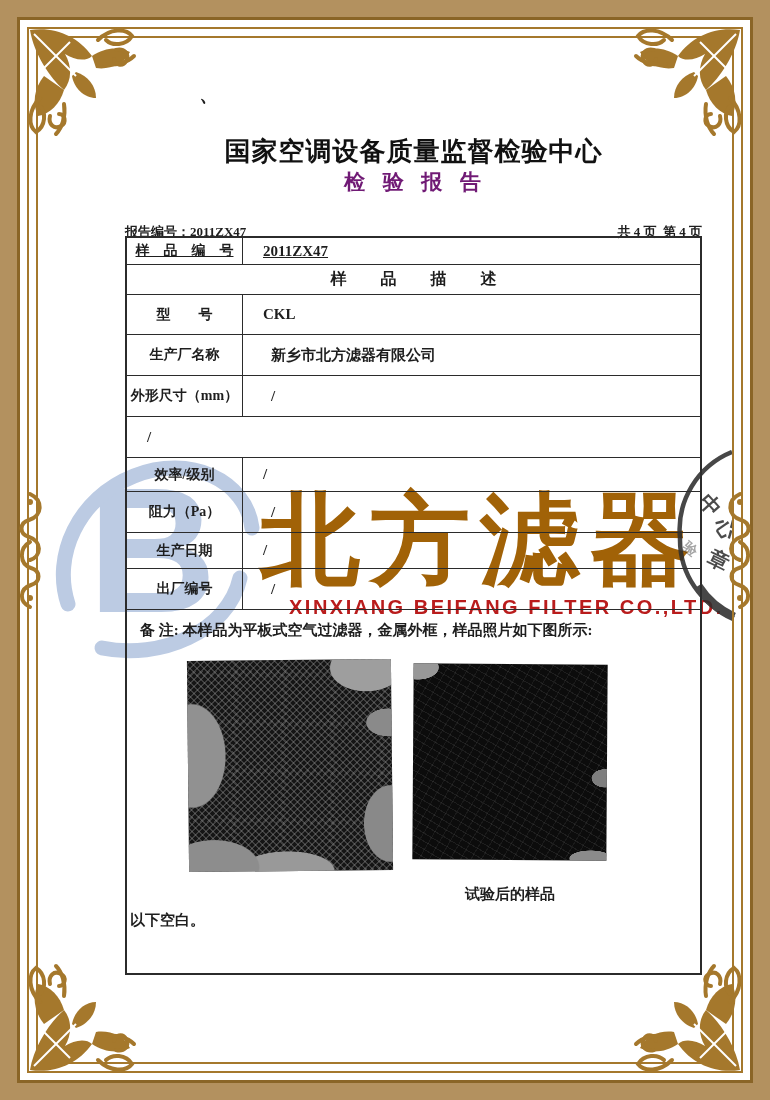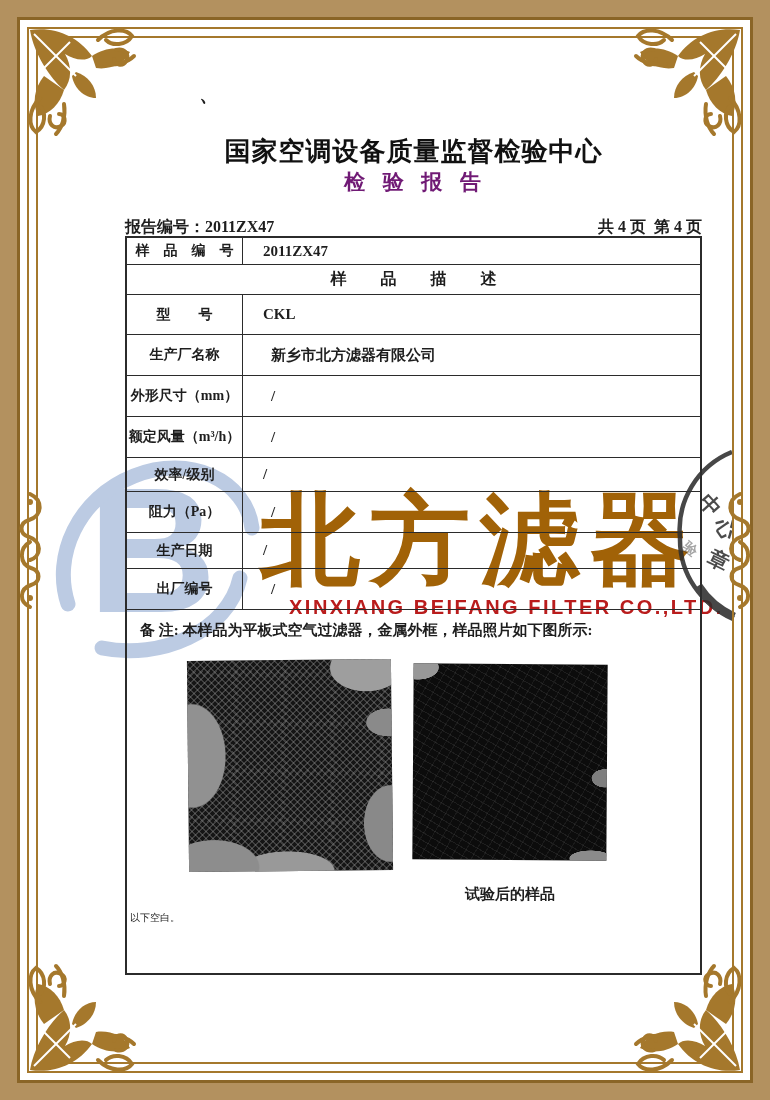--- a/index.html
+++ b/index.html
@@ -40,37 +40,37 @@
   
   .stray-mark{position:absolute;left:200px;top:82px;font-size:20px;font-weight:bold;transform:rotate(8deg);z-index:2;}
   .org-title{
     position:absolute;left:125px;top:134px;width:577px;text-align:center;z-index:2;
     font-family:"Liberation Sans","DejaVu Sans",sans-serif;font-weight:bold;font-size:26px;letter-spacing:1px;color:#111;
   }
   .report-title{
     position:absolute;left:125px;top:168px;width:577px;text-align:center;z-index:2;white-space:pre;
     font-family:"Liberation Sans","DejaVu Sans",sans-serif;font-weight:bold;font-size:21px;letter-spacing:2px;color:#701a75;
   }
-  .meta-row{position:absolute;left:125px;top:217px;width:577px;z-index:2;font-size:16px;font-weight:600;}
+  .meta-row{position:absolute;left:125px;top:223px;width:577px;z-index:2;font-size:13px;font-weight:600;}
   .meta-left{float:left;white-space:pre;}
   .meta-right{float:right;white-space:pre;}
   
   .report-table{
     position:absolute;left:125px;top:236px;width:577px;height:739px;z-index:2;
     border:2px solid #2b2b2b;box-sizing:border-box;display:flex;flex-direction:column;background:transparent;
   }
   .t-row{display:flex;border-bottom:1.8px solid #2b2b2b;box-sizing:border-box;}
   .t-row:last-child{border-bottom:none;}
   .cell-label{
     width:116px;flex:0 0 116px;border-right:1.8px solid #2b2b2b;box-sizing:border-box;
     display:flex;align-items:center;justify-content:center;
     font-size:14px;font-weight:600;white-space:pre;text-align:center;
   }
   .cell-value{flex:1;display:flex;align-items:center;padding-left:20px;font-size:15px;font-weight:600;white-space:pre;}
-  .row-sampleno{height:27px;}
+  .row-sampleno{height:27px;text-decoration:underline;}
   .row-secheader{height:30px;align-items:center;justify-content:center;}
   .sec-header-text{width:100%;text-align:center;font-size:16px;font-weight:600;letter-spacing:34px;text-indent:34px;}
   .h40{height:40px;} .h41{height:41px;gap:8px;} .h34{height:34px;} .h36{height:36px;}
   .row-remark{flex:1;position:relative;display:block;}
   .remark-line{padding:11px 6px 0 13px;font-size:15px;font-weight:600;}
   .remark-label{white-space:pre;}
   
   .photo{position:absolute;z-index:2;}
   .photo-before{
     left:61px;top:50px;width:204px;height:211px;transform:rotate(-0.6deg);
@@ -91,21 +91,21 @@
     background-image:
       radial-gradient(ellipse 38px 22px at 2% 2%, #989898 0 55%, transparent 57%),
       radial-gradient(ellipse 26px 18px at 99% 58%, #7e7e7e 0 50%, transparent 52%),
       radial-gradient(ellipse 42px 16px at 92% 99%, #8b8b8b 0 50%, transparent 52%),
       repeating-linear-gradient(30deg, rgba(140,140,140,.14) 0 1px, transparent 1px 7px),
       repeating-linear-gradient(-60deg, rgba(140,140,140,.11) 0 1px, transparent 1px 9px);
   }
   .photo-caption{position:absolute;top:275px;font-size:15px;font-weight:600;text-align:center;z-index:2;}
   .caption-before{left:61px;width:204px;}
   .caption-after{left:286px;width:194px;}
-  .blank-note{position:absolute;left:3px;top:301px;font-size:10px;font-weight:400;z-index:2;}
+  .blank-note{position:absolute;left:3px;top:301px;font-size:15px;font-weight:700;z-index:2;}
   
   .stamp{position:absolute;left:668px;top:450px;width:82px;height:175px;z-index:3;opacity:.88;}
 </style>
 </head>
 <body>
 
 <div class="page">
 
   <div class="wm-logo">
     <div class="b-letter">B</div>
@@ -141,21 +141,20 @@
     </div>
     <div class="t-row h41">
       <div class="cell-label">生产厂名称</div>
       <div class="cell-value">新乡市北方滤器有限公司</div>
     </div>
     <div class="t-row h41">
       <div class="cell-label">外形尺寸（mm）</div>
       <div class="cell-value">/</div>
     </div>
     <div class="t-row h41">
-      <div class="cell-label">额定风量（m³/h）</div>
       <div class="cell-value">/</div>
     </div>
     <div class="t-row h34">
       <div class="cell-label">效率/级别</div>
       <div class="cell-value">/</div>
     </div>
     <div class="t-row h41">
       <div class="cell-label">阻力（Pa）</div>
       <div class="cell-value">/</div>
     </div>

